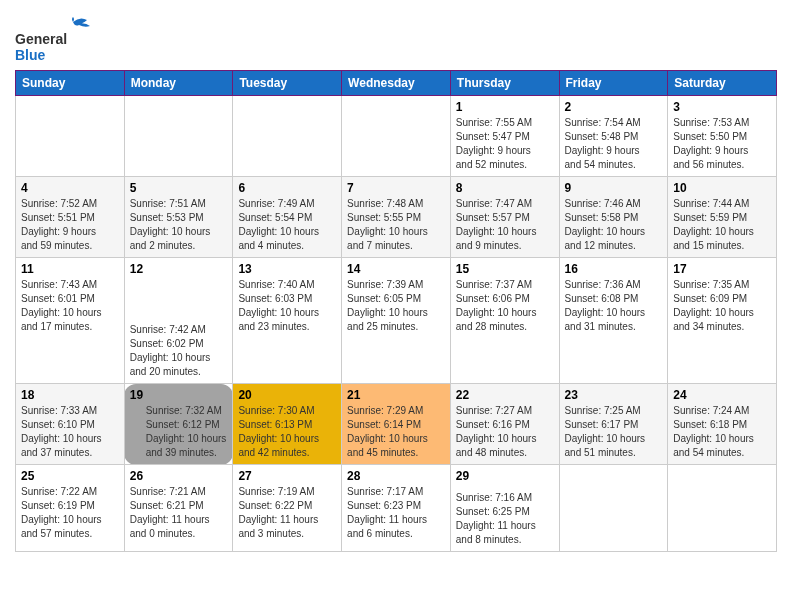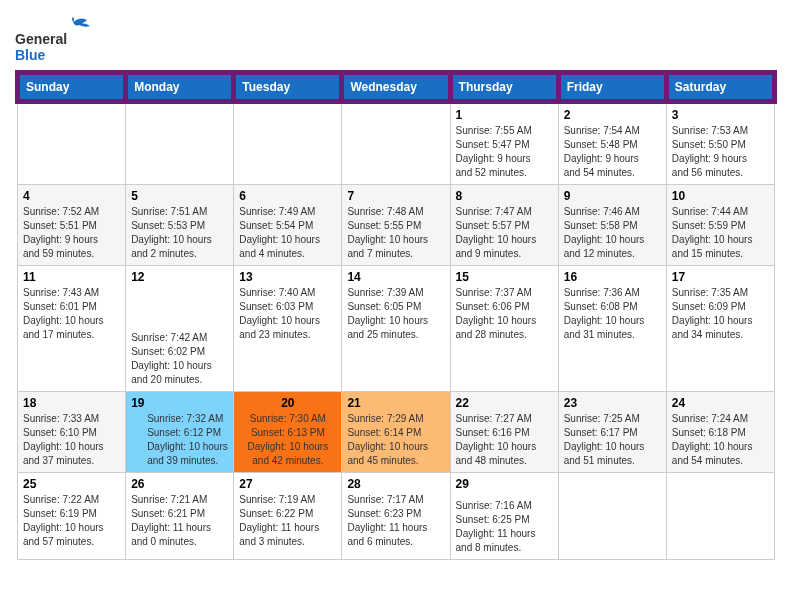--- a/index.html
+++ b/index.html
@@ -46,21 +46,21 @@
       border-collapse: collapse;
       font-size: 11px;
     }
     .calendar-table th {
       background-color: #1a6fc4;
       color: #fff;
       text-align: left;
       padding: 5px 6px;
       font-size: 12px;
       font-weight: bold;
-      border: 5px solid #701a75;
+      border: 1px solid #701a75;
     }
     .calendar-table td {
       vertical-align: top;
       padding: 4px 5px;
       border: 1px solid #ccc;
       width: calc(100% / 7);
       min-height: 75px;
       background: #fff;
     }
     .calendar-table tr:nth-child(even) td {
@@ -249,28 +249,28 @@
         </td>
       </tr>
       <tr>
         <td style="background-color: rgb(245, 245, 245);">
           <span class="day-number">18</span>
           <div class="day-info" style="white-space: pre-line;">Sunrise: 7:33 AM
 Sunset: 6:10 PM
 Daylight: 10 hours
 and 37 minutes.</div>
         </td>
-        <td style="background-color: #7dd3fc;">
+        <td style="background-color: #a3a3a3; border-radius: 12px;">
           <span class="day-number">19</span>
           <div class="day-info" style="white-space: pre-line; margin-left: 16px;">Sunrise: 7:32 AM
 Sunset: 6:12 PM
 Daylight: 10 hours
 and 39 minutes.</div>
         </td>
-        <td style="background-color: #f97316; text-align: center;">
+        <td style="background-color: #eab308;">
           <span class="day-number">20</span>
           <div class="day-info" style="white-space: pre-line;">Sunrise: 7:30 AM
 Sunset: 6:13 PM
 Daylight: 10 hours
 and 42 minutes.</div>
         </td>
         <td style="background-color: #fdba74;">
           <span class="day-number">21</span>
           <div class="day-info" style="white-space: pre-line;">Sunrise: 7:29 AM
 Sunset: 6:14 PM

